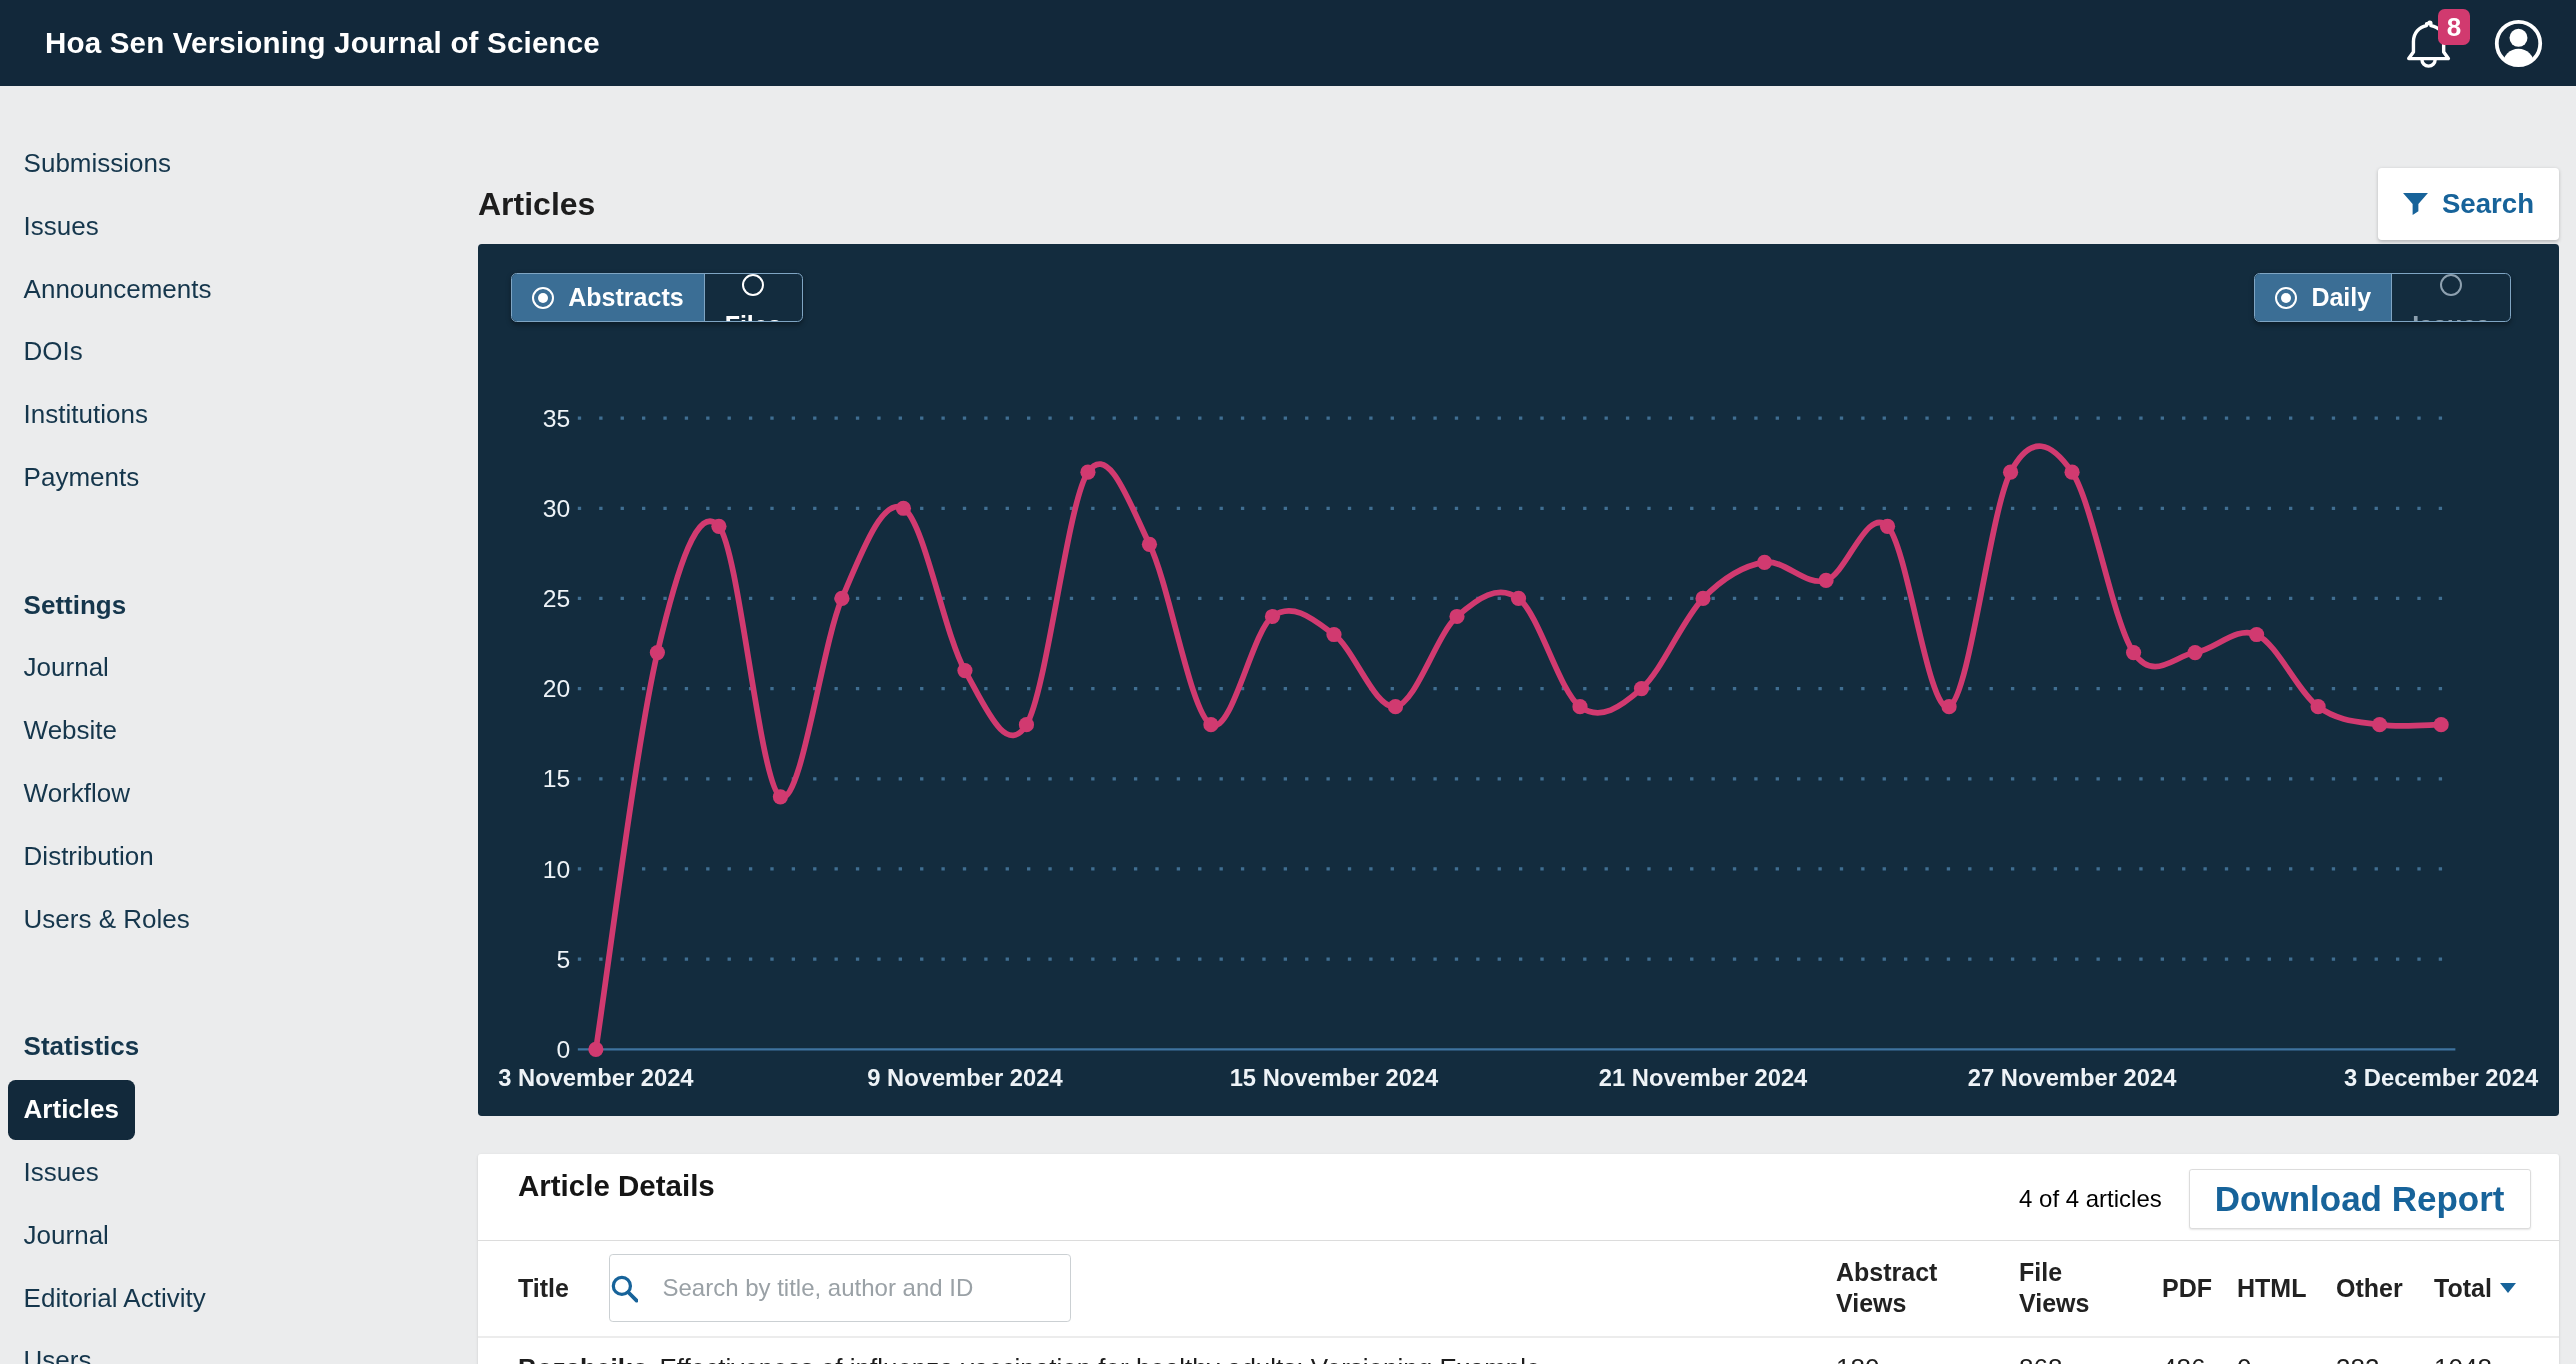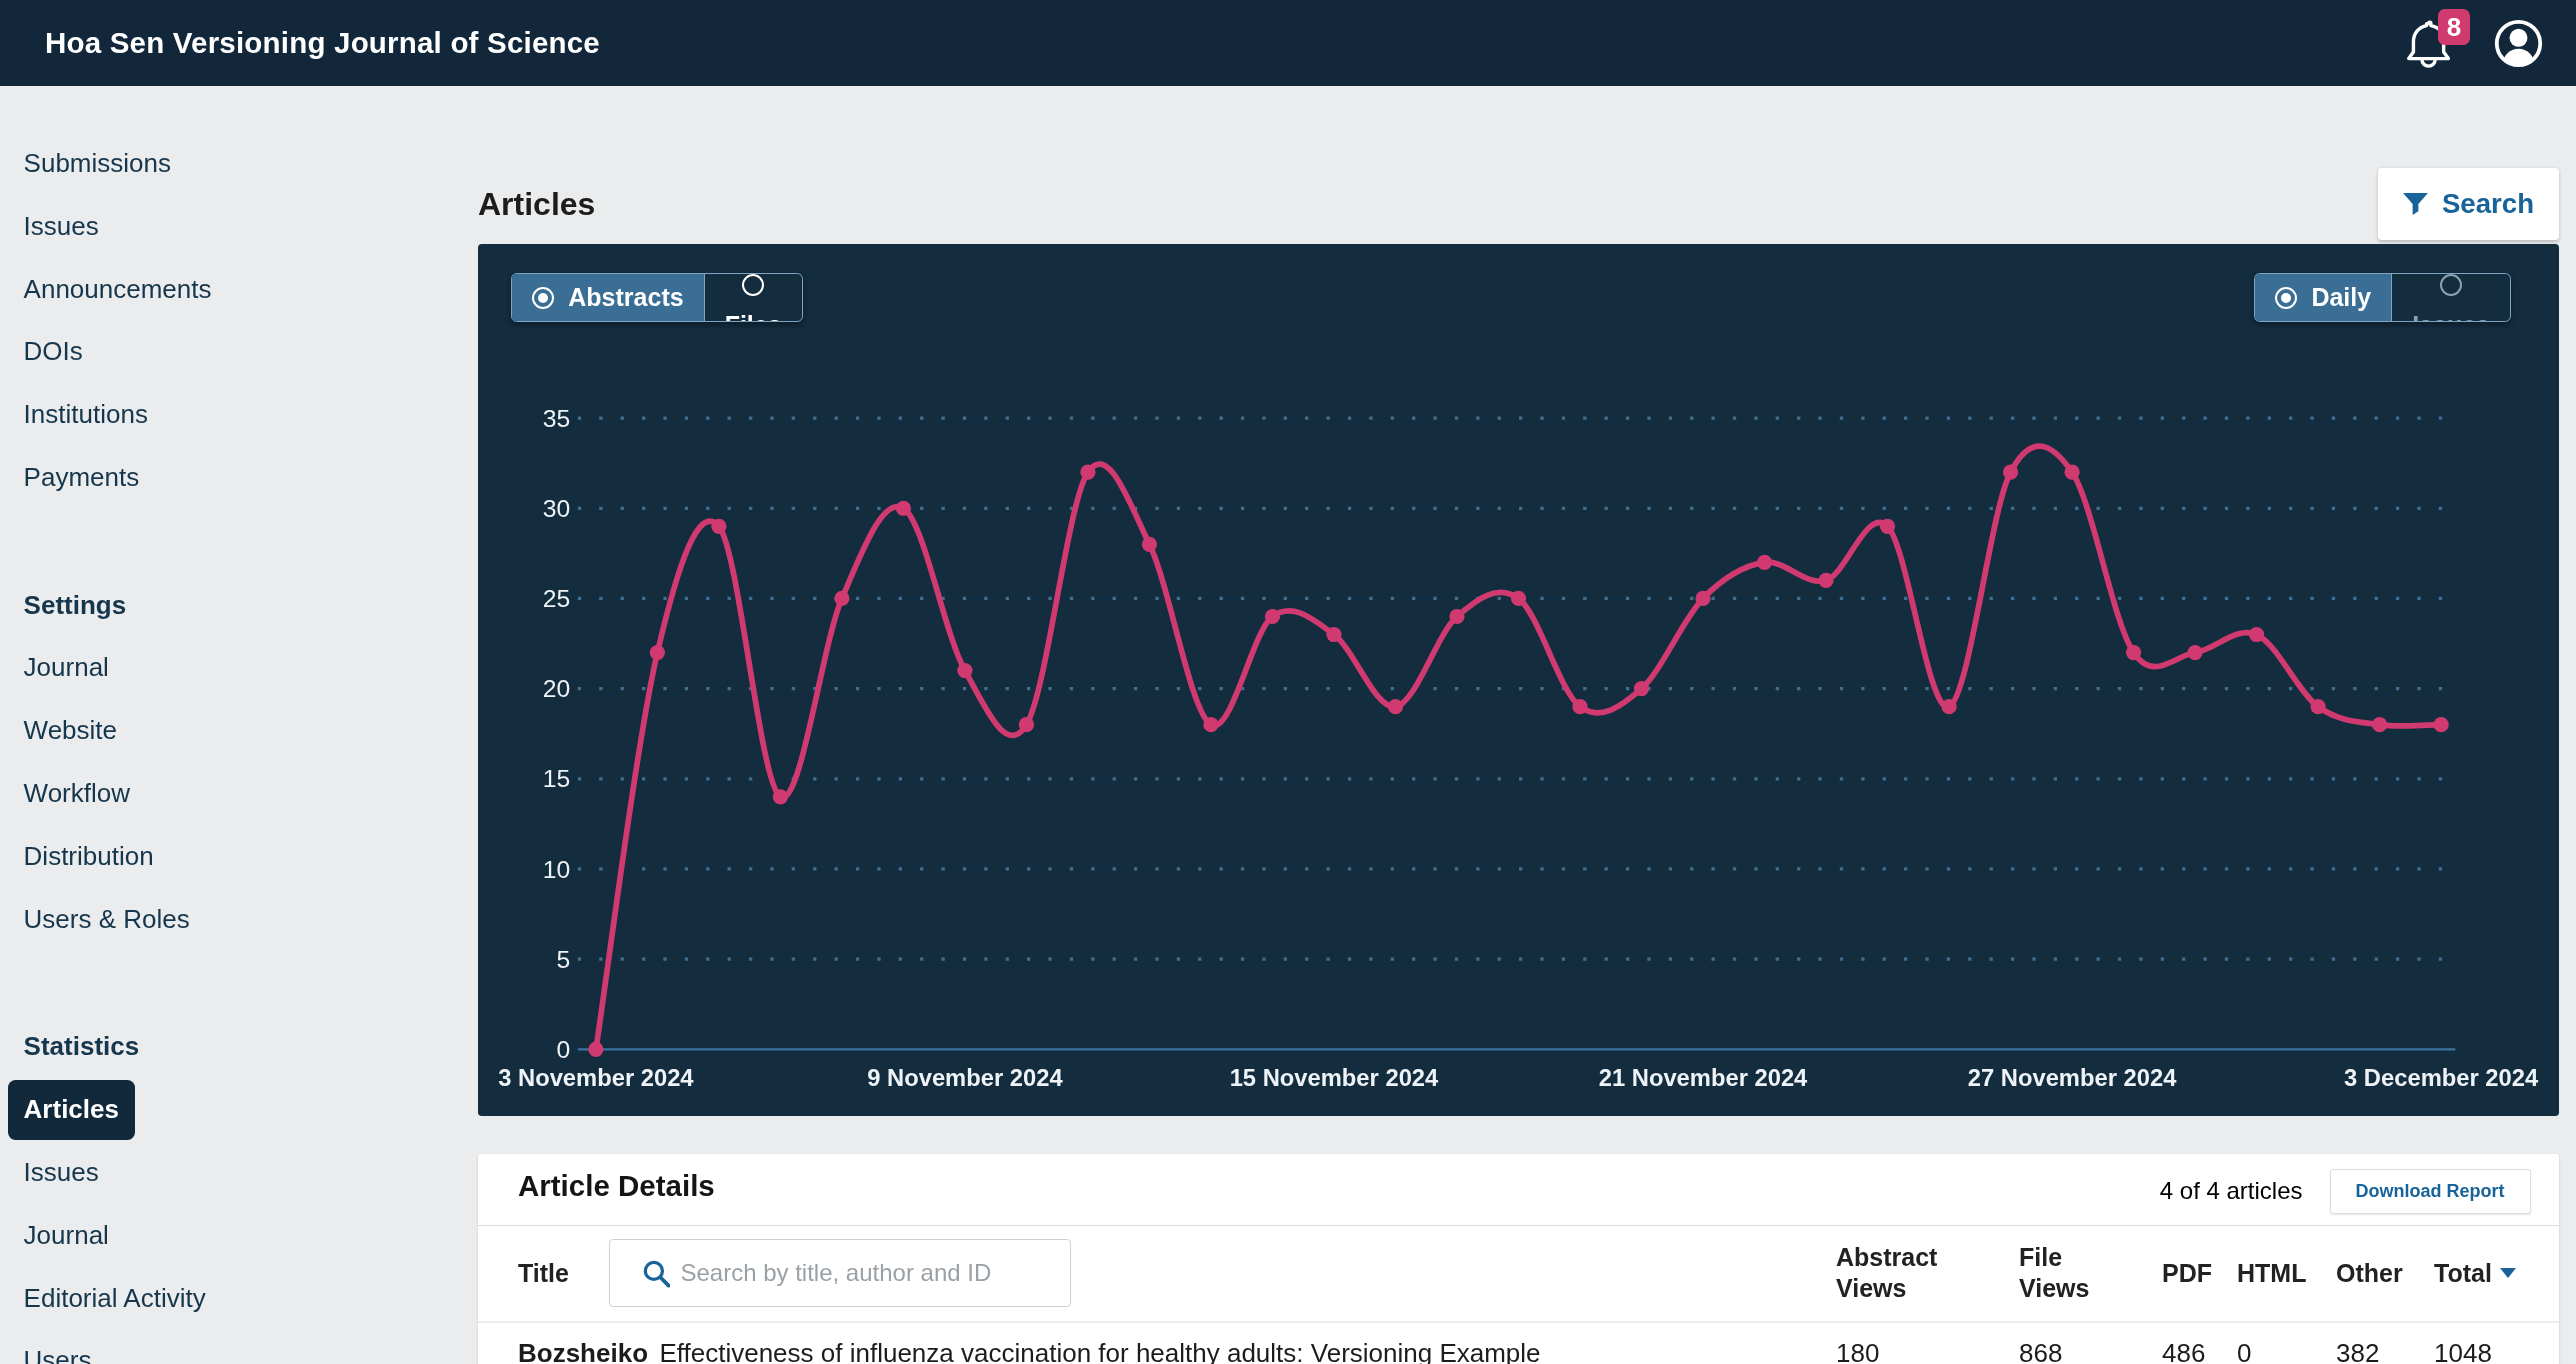--- a/index.html
+++ b/index.html
@@ -56,32 +56,32 @@
   #chart-svg { position:absolute; inset:0; width:100%; height:100%; }
 
   
   .details-panel { margin-top:38px; background:#fff; border-radius:2.9px; box-shadow:0 1px 2.9px rgba(0,0,0,.14);
                    height:409px; overflow:hidden; }
   .details-head { display:flex; justify-content:space-between; align-items:flex-start;
                   padding:15px 28.5px 11.4px 40px; }
   .details-title { font-size:29.5px; font-weight:bold; color:#151515; }
   .details-right { display:flex; align-items:center; gap:27px; }
   .count-label { font-size:24px; color:#000000; }
-  .download-btn { background:#fff; border:1.9px solid #dcdcdc; border-radius:2.9px; height:45px; padding:0 25px;
-                  display:flex; align-items:center; color:#17639a; font-weight:bold; font-size:18px;
+  .download-btn { background:#fff; border:1.9px solid #dcdcdc; border-radius:2.9px; height:60px; padding:0 25px;
+                  display:flex; align-items:center; color:#17639a; font-weight:bold; font-size:35px;
                   box-shadow:0 1px 1.9px rgba(0,0,0,.10); cursor:pointer; }
 
   .stats-grid { display:grid; grid-template-columns:1fr 183px 143px 75px 99px 98px 110px;
                 align-items:center; padding-left:40px; padding-right:15px; }
   .table-head { border-top:1.9px solid #dcdcdc; padding-top:13.3px; padding-bottom:13.3px; }
   .col-head { font-size:25px; font-weight:bold; color:#222; line-height:1.25; padding-right:32px; }
   .title-head-cell { display:flex; align-items:center; gap:40px; }
   .title-label { font-size:25px; font-weight:bold; color:#222; }
   .search-box { width:462px; height:68px; border:1.9px solid #cbd0d3; border-radius:3.8px; background:#fff;
-                display:flex; align-items:center; gap:10px; padding:0 32px; }
+                display:flex; align-items:center; gap:24px; padding:0 0; }
   .search-box input { border:0; outline:0; flex:1; font-size:24px; color:#333;
                       font-family:"Liberation Sans","DejaVu Sans",sans-serif; background:transparent; }
   .search-box input::placeholder { color:#9aa1a6; }
   .sort-head { display:flex; align-items:center; cursor:pointer; }
   .sort-arrow { width:0; height:0; border-left:8.6px solid transparent; border-right:8.6px solid transparent;
                 border-top:10.5px solid #17639a; margin-left:8.6px; }
 
   .table-row { border-top:2.9px solid #ececec; padding-top:15px; padding-bottom:34px;
                font-size:26px; color:#1c1c1c; }
   .article-cell { white-space:nowrap; overflow:hidden; }

